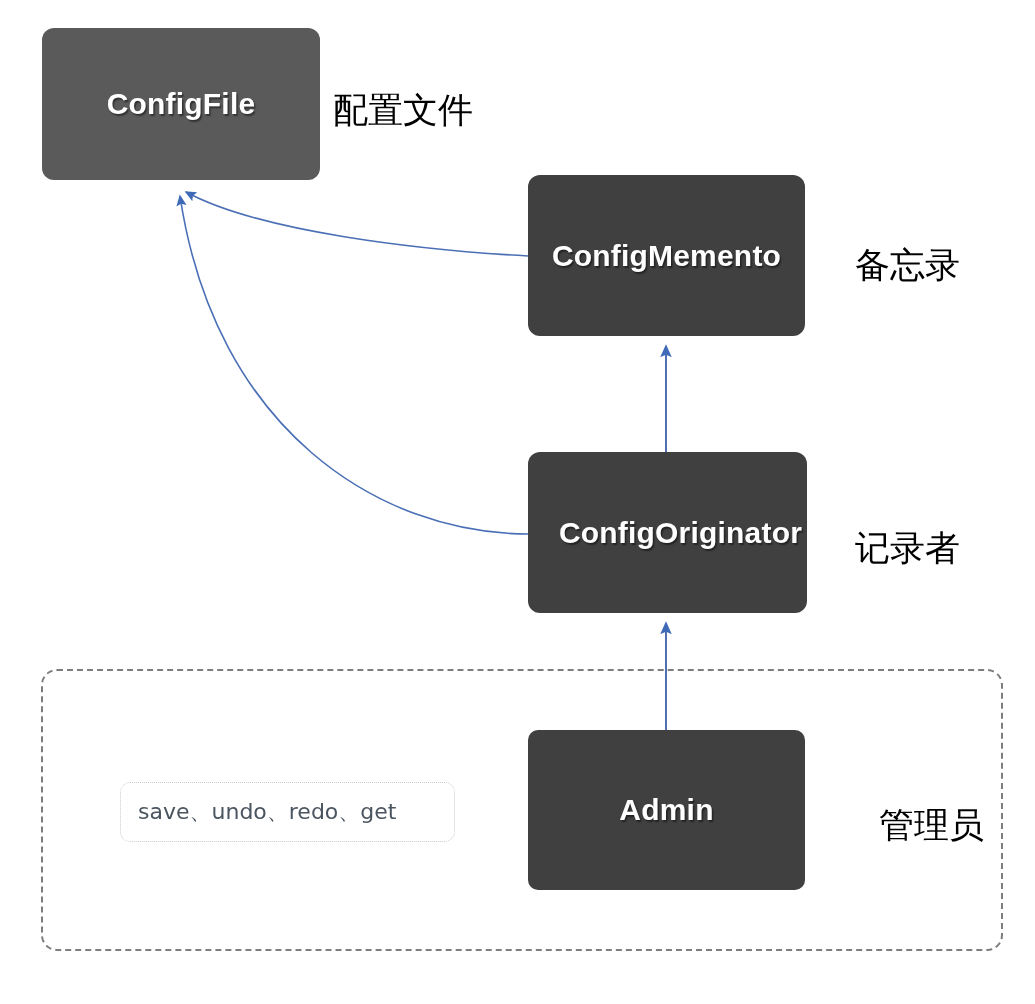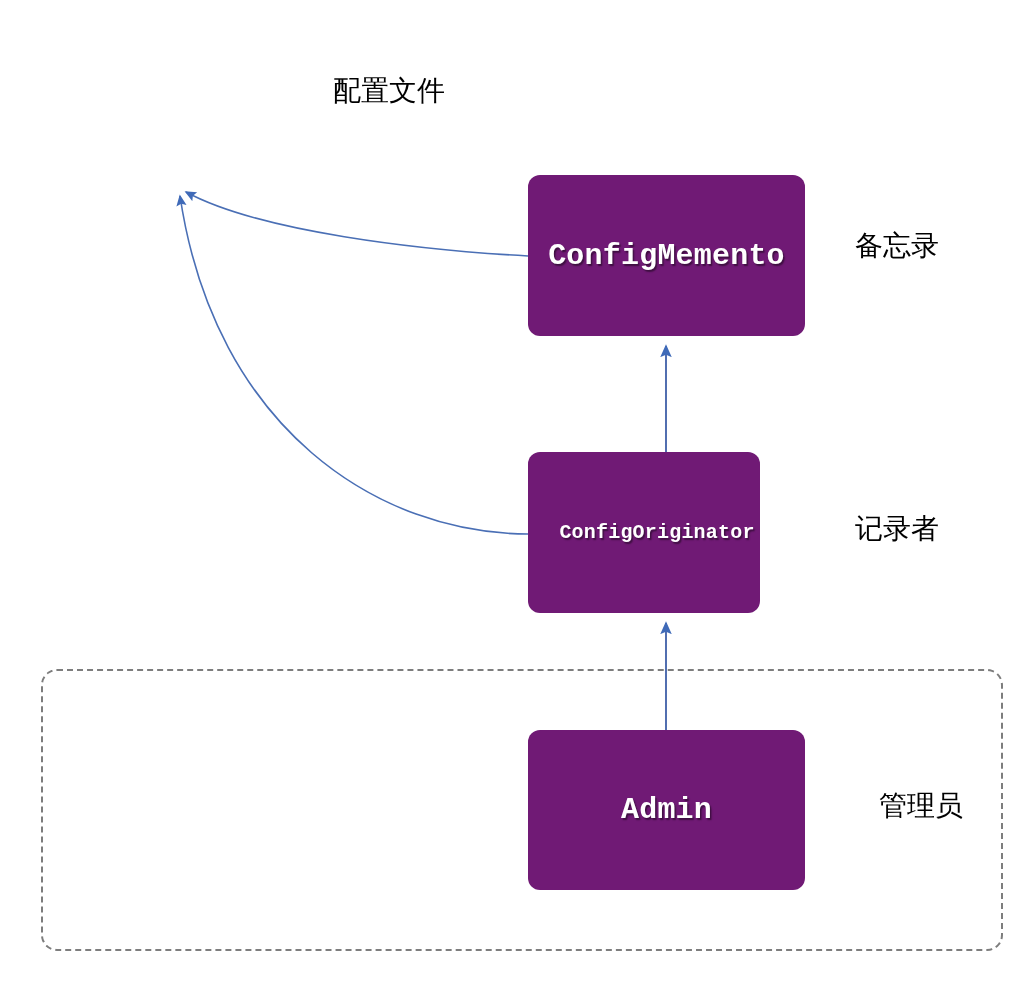--- a/index.html
+++ b/index.html
@@ -34,30 +34,30 @@
     box-sizing: border-box;
     color: #ffffff;
     font-weight: bold;
     letter-spacing: 0.2px;
     text-shadow: 1.5px 1.5px 1.5px rgba(0,0,0,0.45);
   }
   .node-gray {
     background: #5a5a5a;
   }
   .node-green {
-    background: #701a75;
-    font-family: Liberation Mono, monospace;
+    background: #404040;
   }
   .cn-label {
     position: absolute;
     color: #000000;
-    font-size: 28px;
+    font-size: 35px;
     line-height: 1;
     white-space: nowrap;
     font-family: "DejaVu Sans", "Liberation Sans", sans-serif;
+    margin-top: 16px;
   }
   .group-box {
     position: absolute;
     box-sizing: border-box;
     border: 2px dashed #7d7d7d;
     border-radius: 16px;
     background: transparent;
   }
   .methods-box {
     position: absolute;
@@ -93,31 +93,37 @@
 
     <path d="M 528 534 C 380 534 215 430 180 196" fill="none" stroke="#4a6fb5" stroke-width="1.6" marker-end="url(#arrowhead2)"></path>
 
     <line x1="666" y1="452" x2="666" y2="346" stroke="#3f5fa8" stroke-width="1.8" marker-end="url(#arrowhead)"></line>
 
     <line x1="666" y1="730" x2="666" y2="623" stroke="#3f5fa8" stroke-width="1.8" marker-end="url(#arrowhead2)"></line>
   </svg>
 
   <div class="group-box" style="left:41px; top:669px; width:962px; height:282px;"></div>
 
+  <div class="node node-gray" style="left:42px; top:28px; width:278px; height:152px; font-size:30px;">
+    <span>ConfigFile</span>
+  </div>
   <div class="cn-label" style="left:333px; top:77px;">配置文件</div>
 
   <div class="node node-green" style="left:528px; top:175px; width:277px; height:161px; font-size:30px;">
     <span>ConfigMemento</span>
   </div>
   <div class="cn-label" style="left:855px; top:232px;">备忘录</div>
 
-  <div class="node node-green" style="left:528px; top:452px; width:232px; height:161px; font-size:20px;padding-left:26px;">
+  <div class="node node-green" style="left:528px; top:452px; width:279px; height:161px; font-size:30px;padding-left:26px;">
     <span>ConfigOriginator</span>
   </div>
   <div class="cn-label" style="left:855px; top:515px;font-family:Liberation Serif, serif;">记录者</div>
 
-  <div class="node node-green" style="left:528px; top:730px; width:277px; height:160px; font-size:30px;">
+  <div class="node node-green" style="left:528px; top:730px; width:277px; height:160px; font-size:30px;border-radius:10px;">
     <span>Admin</span>
   </div>
   <div class="cn-label" style="left:879px; top:792px;">管理员</div>
 
+  <div class="methods-box" style="left:120px; top:782px; width:335px; height:60px;">
+    <span>save、undo、redo、get</span>
+  </div>
 
 </div>
 
 </body></html>

